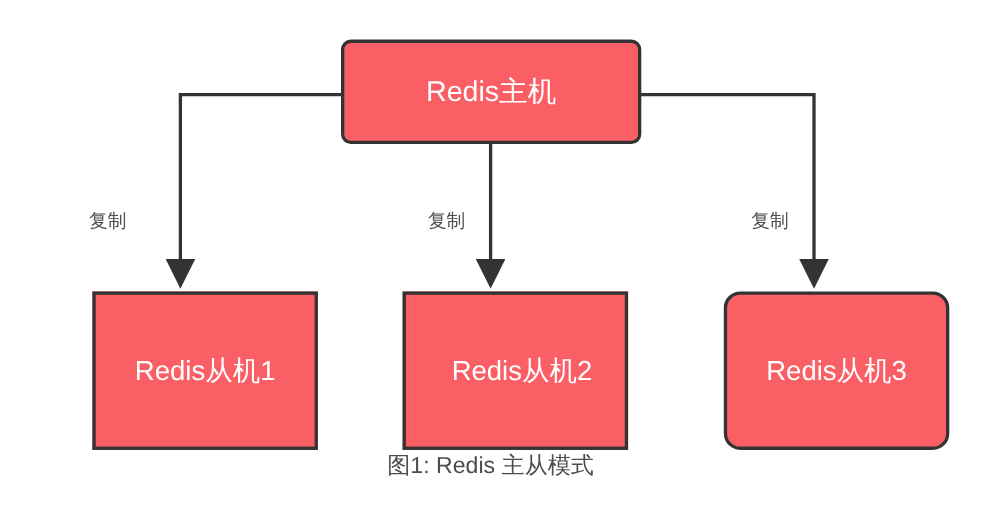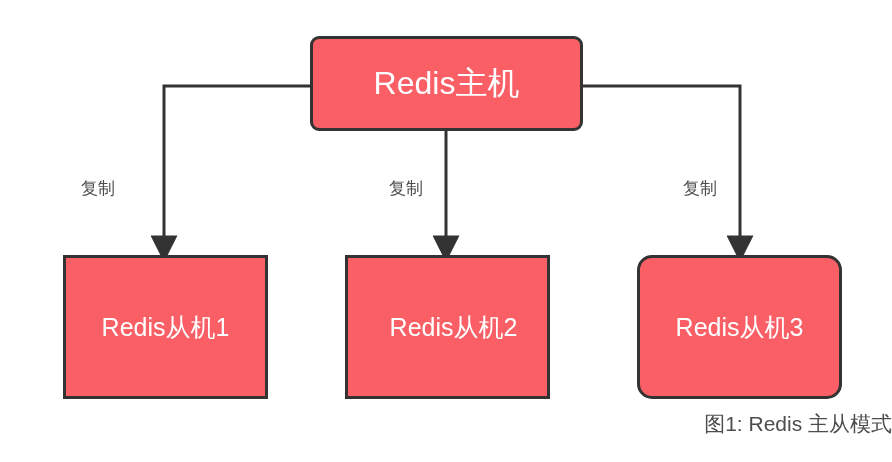--- a/index.html
+++ b/index.html
@@ -38,50 +38,52 @@
     text-align: center;
     line-height: 1.2;
     white-space: nowrap;
   }
   .node-master {
     left: 310px;
     top: 36px;
     width: 273px;
     height: 95px;
     border-radius: 9px;
-    font-size: 32px;
+    font-size: 26px;
   }
   .node-slave {
     width: 205px;
     height: 144px;
-    top: 255px;
+    top: 265px;
     border-radius: 0;
     font-size: 25px;
+    margin-left: 21px;
   }
   #node-slave-1 { left: 63px; }
   #node-slave-2 { left: 345px; padding-left: 12px; }
   #node-slave-3 { left: 637px; border-radius: 15px; }
 
   .edge-label {
     position: absolute;
     font-size: 17px;
     color: #4d4d4d;
     white-space: nowrap;
     line-height: 1;
+    margin-top: 12px;
   }
   #edge-label-1 { left: 81px;  top: 180px; }
   #edge-label-2 { left: 389px; top: 180px; }
   #edge-label-3 { left: 683px; top: 180px; }
 
   #figure-caption {
     position: absolute;
     left: 0;
     top: 410px;
     width: 892px;
-    text-align: right;
+    text-align: center;
     font-size: 21px;
     color: #4d4d4d;
     line-height: 1.3;
     white-space: nowrap;
   }
 </style>
 </head>
 <body>
 
 <div id="diagram-root">

